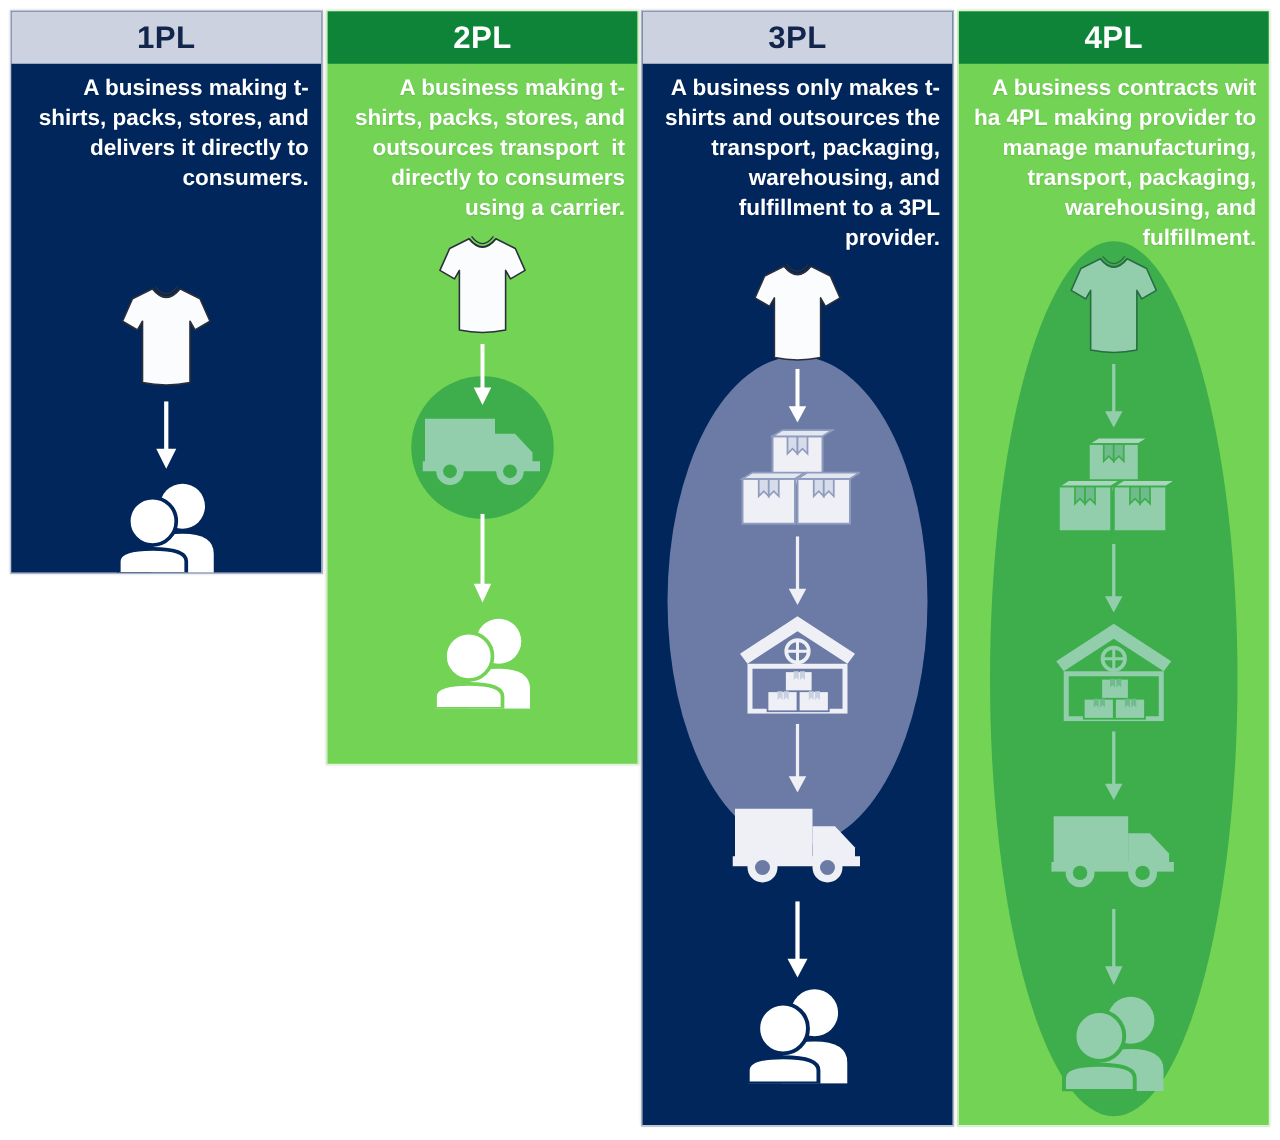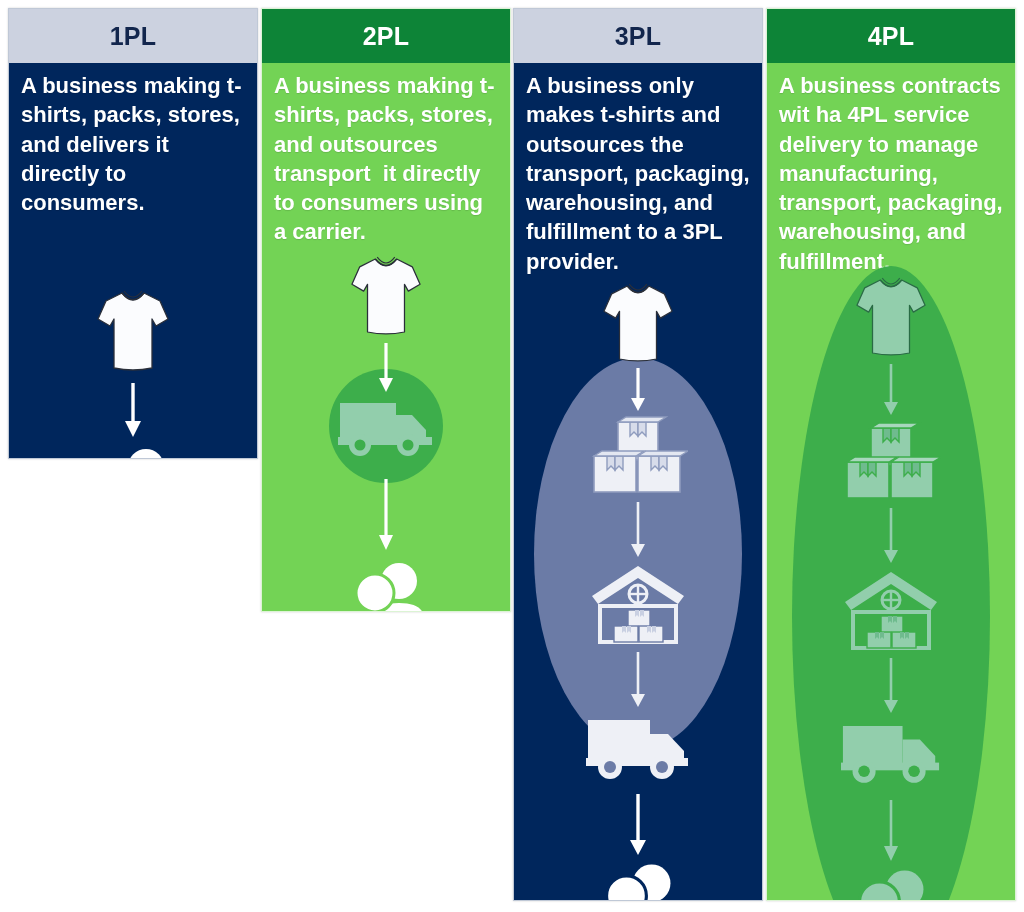--- a/index.html
+++ b/index.html
@@ -25,33 +25,33 @@
   .column {
     position: absolute;
     box-sizing: border-box;
     border: 1px solid rgba(255,255,255,0.75);
     box-shadow: 0 0 2px rgba(0,0,0,0.18);
     overflow: hidden;
   }
 
   .col-header {
     position: relative;
-    height: 54px;
+    height: 42px;
     display: flex;
     align-items: center;
     justify-content: center;
     font-size: 25px;
     font-weight: bold;
     letter-spacing: 0.3px;
   }
 
   .col-desc {
     padding: 8px 10px 0 12px;
-    text-align: left;
-    font-size: 22px;
+    text-align: right;
+    font-size: 18px;
     line-height: 1.33;
     font-weight: bold;
     color: #ffffff;
     text-shadow: 0 1px 1px rgba(0,0,0,0.12);
     white-space: pre-wrap;
   }
 
   .flow {
     position: relative;
     width: 100%;
@@ -291,21 +291,21 @@
           <path d="M4 76 L4 66 Q4 56 31 56 Q58 56 58 66 L58 76 Z" fill="#ffffff" stroke="#00265c" stroke-width="3"></path>
         </svg>
       </div>
     </div>
   </div>
 
   <div class="column" id="col4">
     <div class="col-header">
       <span>4PL</span>
     </div>
-    <div class="col-desc">A business contracts wit ha 4PL service delivery to manage manufacturing, transport, packaging, warehousing, and fulfillment.</div>
+    <div class="col-desc">A business contracts wit ha 4PL making provider to manage manufacturing, transport, packaging, warehousing, and fulfillment.</div>
 
     <div class="flow" style="height:720px;">
 
       <div class="blob" style="top:-10px; width:198px; height:700px; background:#3dae4b;"></div>
 
       <div class="node" style="top:0px;">
         <svg width="72" height="82" viewBox="0 0 74 84">
           <path d="M26 4 L10 12 L2 30 L14 37 L18 30 L18 79 Q37 83 56 79 L56 30 L60 37 L72 30 L64 12 L48 4 Q37 18 26 4 Z" fill="#92ceac" stroke="#2a6b45" stroke-width="1.3" stroke-linejoin="round"></path>
           <path d="M26 4 Q37 17 48 4" fill="none" stroke="#2a6b45" stroke-width="1.3"></path>
           <path d="M28 2 Q37 14 46 2" fill="none" stroke="#2a6b45" stroke-width="1.1"></path>

